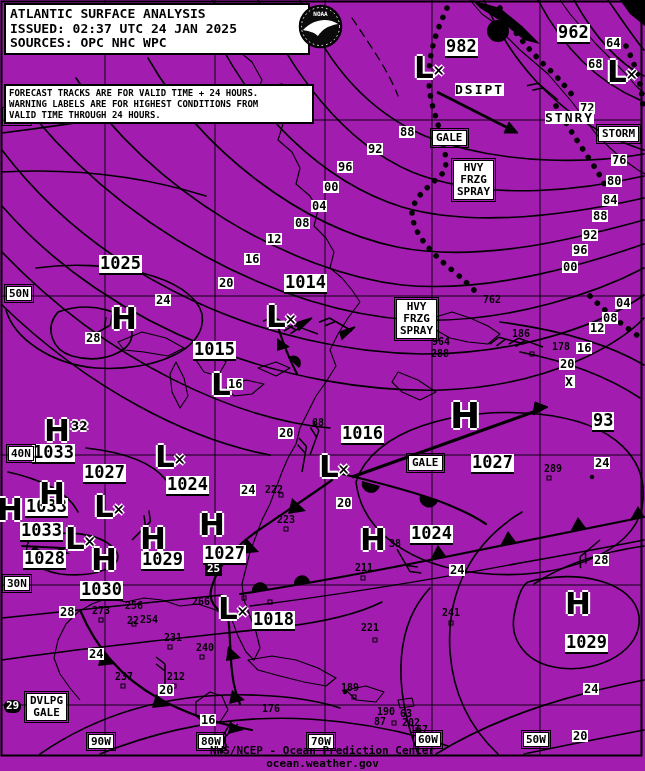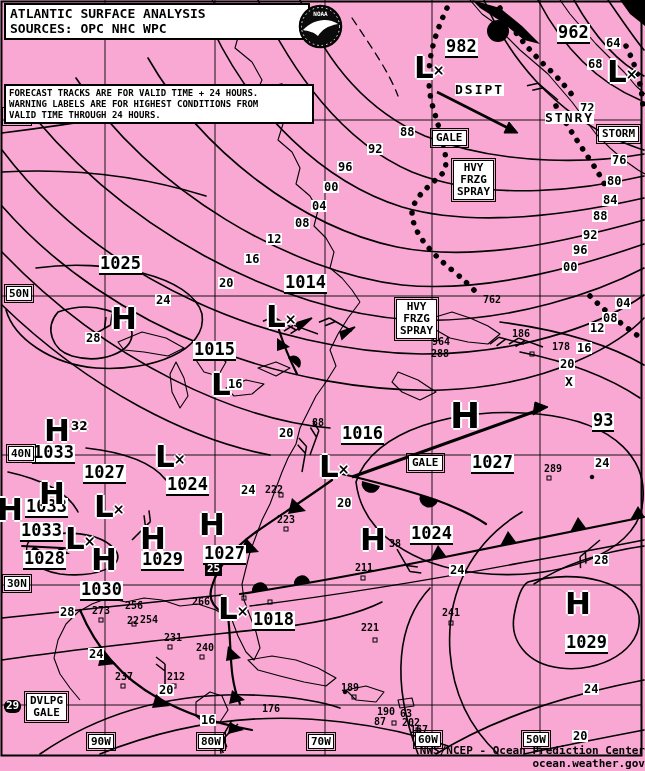--- a/index.html
+++ b/index.html
@@ -1,24 +1,24 @@
 <!DOCTYPE html>
 <html><head>
 <meta charset="utf-8">
 <style>
   html,body{margin:0;padding:0;background:#888;}
-  #stage{position:relative;width:645px;height:771px;background:#f9a8d4;overflow:hidden;
+  #stage{position:relative;width:645px;height:771px;background:#a21caf;overflow:hidden;
          font-family:"DejaVu Sans Mono", monospace;color:#000;}
   #linework{position:absolute;left:0;top:0;z-index:1;}
   .hdr-box{position:absolute;left:4px;top:3px;width:294px;border:2px solid #000;background:#fff;
            padding:2px 4px;font-weight:bold;font-size:13px;line-height:1.12;z-index:6;}
   .notice-box{position:absolute;left:4px;top:84px;width:300px;border:2px solid #000;background:#fff;
            padding:2px 3px;font-weight:bold;font-size:9px;line-height:1.2;white-space:pre-line;z-index:6;}
   .noaa{position:absolute;left:297px;top:3px;width:47px;height:47px;z-index:7;}
-  .footer{position:absolute;left:0;top:745px;width:645px;text-align:right;
+  .footer{position:absolute;left:0;top:745px;width:645px;text-align:center;
           font-size:11px;font-weight:bold;line-height:1.15;z-index:5;}
   .latlon{position:absolute;border:1px solid #000;outline:1px solid #000;outline-offset:1px;
           background:#fff;padding:0 2px;font-size:11px;font-weight:bold;line-height:1.2;z-index:4;}
   .warnbox{position:absolute;border:1px solid #000;outline:1px solid #000;outline-offset:1px;
           background:#fff;padding:1px 3px;font-size:11px;font-weight:bold;text-align:center;
           line-height:1.1;white-space:pre-line;z-index:4;}
   .pressure{position:absolute;font-size:17px;font-weight:bold;background:#fff;line-height:1.05;
           padding:0 1px;border-bottom:2px solid #000;z-index:3;}
   .isolabel{position:absolute;font-size:12px;font-weight:bold;background:#fff;line-height:1;
           padding:0 1px;z-index:2;}
@@ -236,20 +236,21 @@
         <rect x="268" y="600" width="4" height="4"></rect>
       <rect x="242" y="596" width="4" height="4"></rect>
         <rect x="530" y="352" width="4" height="4"></rect>
       <circle cx="592" cy="477" r="1.8" fill="#000"></circle>
         <circle cx="345" cy="692" r="1.8" fill="#000"></circle>
     </g>
   </svg>
 
   <div class="hdr-box">
     <div>ATLANTIC SURFACE ANALYSIS</div>
+    <div>ISSUED: 02:37 UTC 24 JAN 2025</div>
     <div>SOURCES: OPC NHC WPC</div>
   </div>
   <div class="notice-box">FORECAST TRACKS ARE FOR VALID TIME + 24 HOURS.
 WARNING LABELS ARE FOR HIGHEST CONDITIONS FROM
 VALID TIME THROUGH 24 HOURS.</div>
 
   <div class="noaa">
     <svg width="47" height="47" viewBox="0 0 47 47">
       <circle cx="23.5" cy="23.5" r="21" fill="#0b0b0b" stroke="#000" stroke-width="1.5"></circle>
       <circle cx="23.5" cy="23.5" r="19" fill="none" stroke="#fff" stroke-width="1" stroke-dasharray="1.5 3"></circle>

